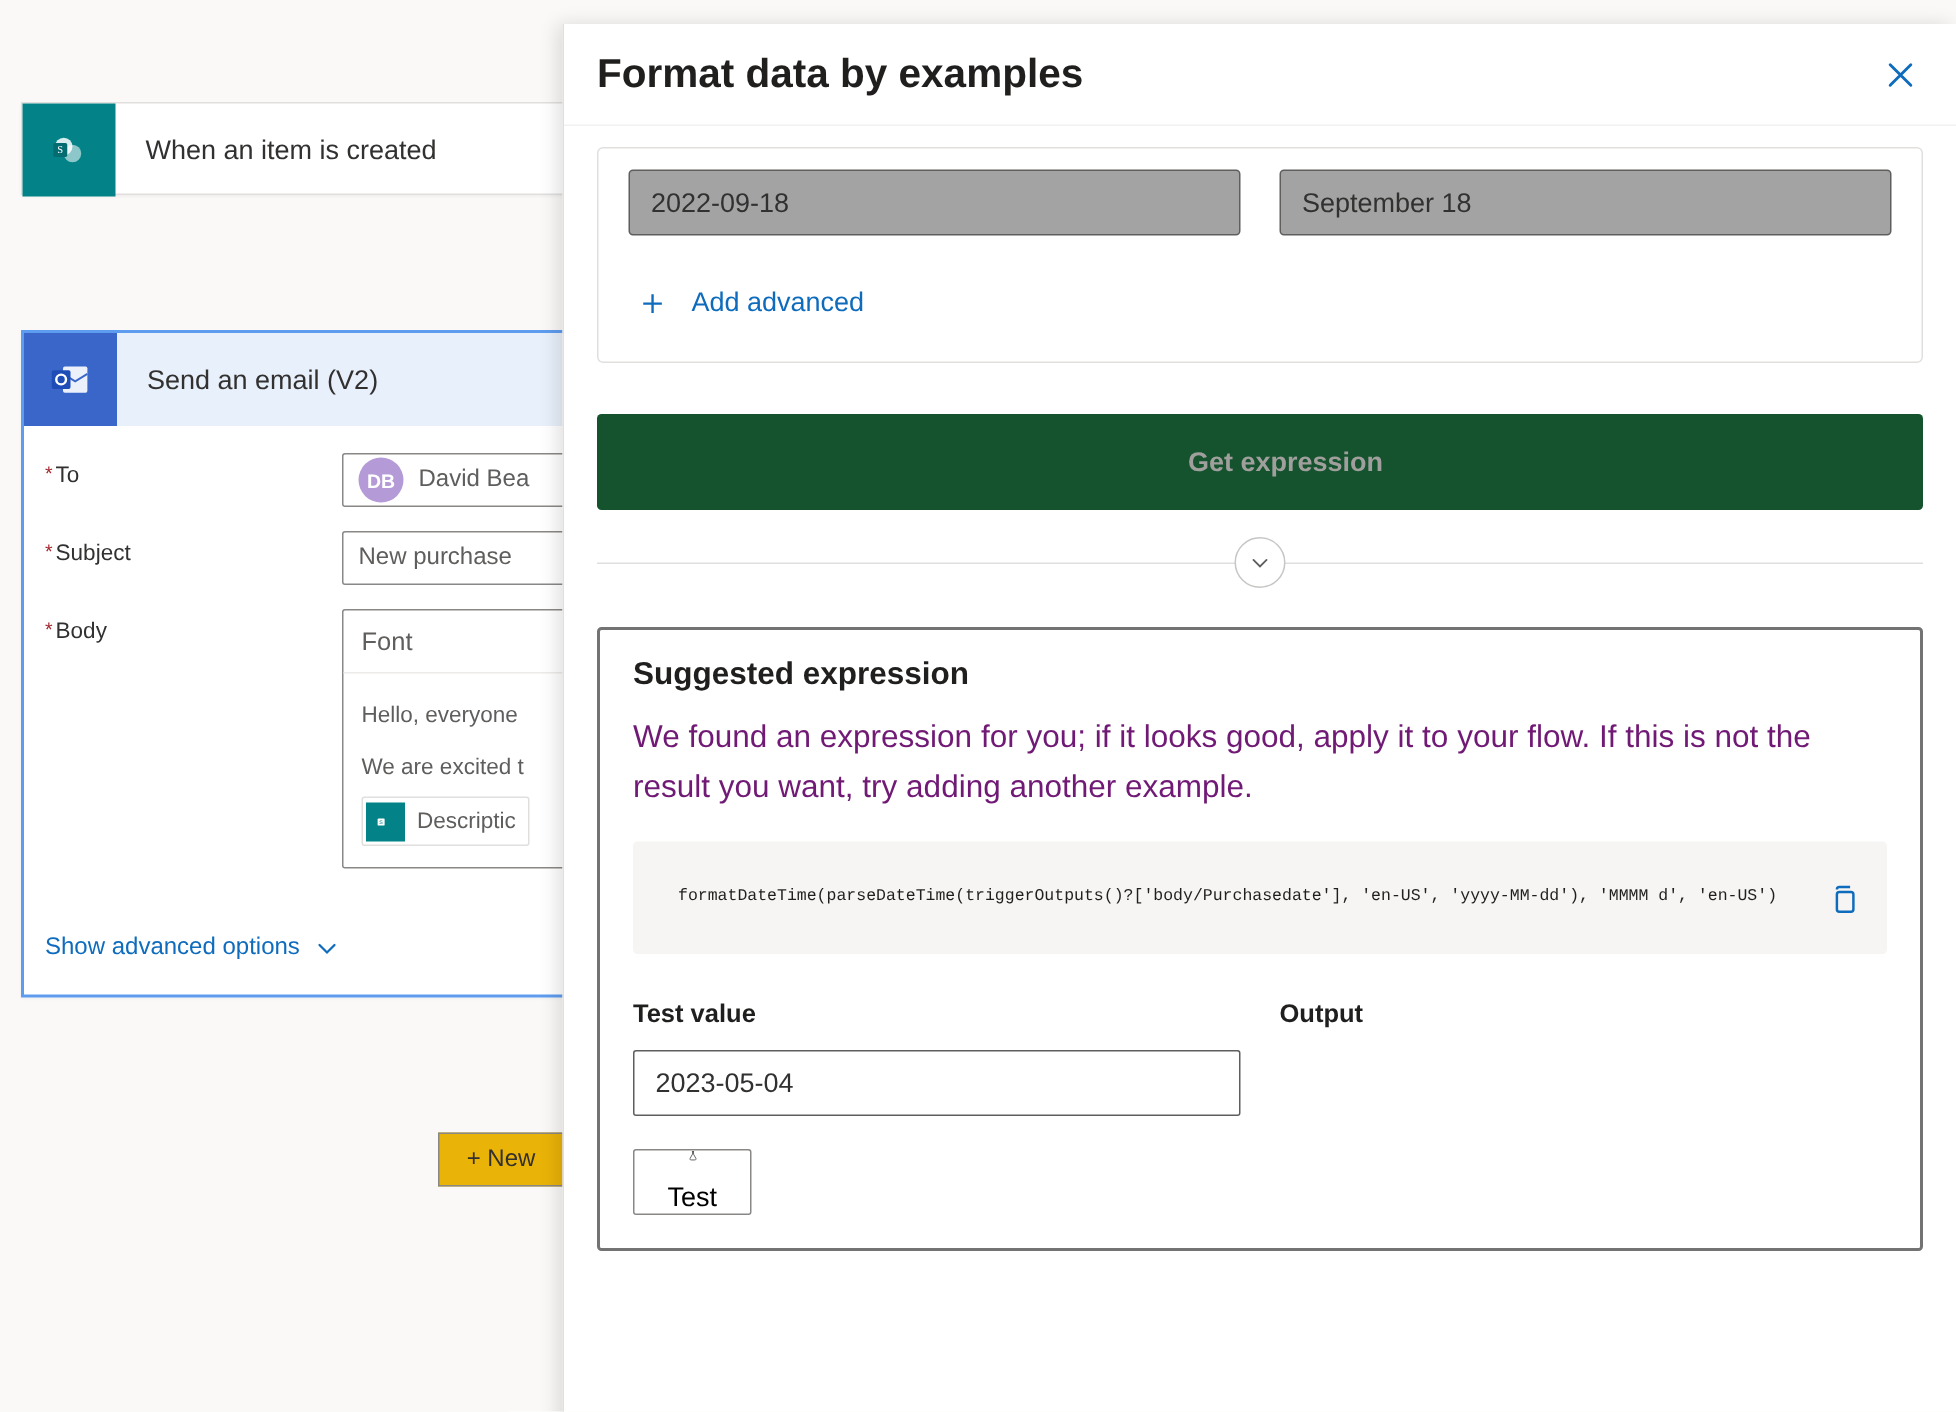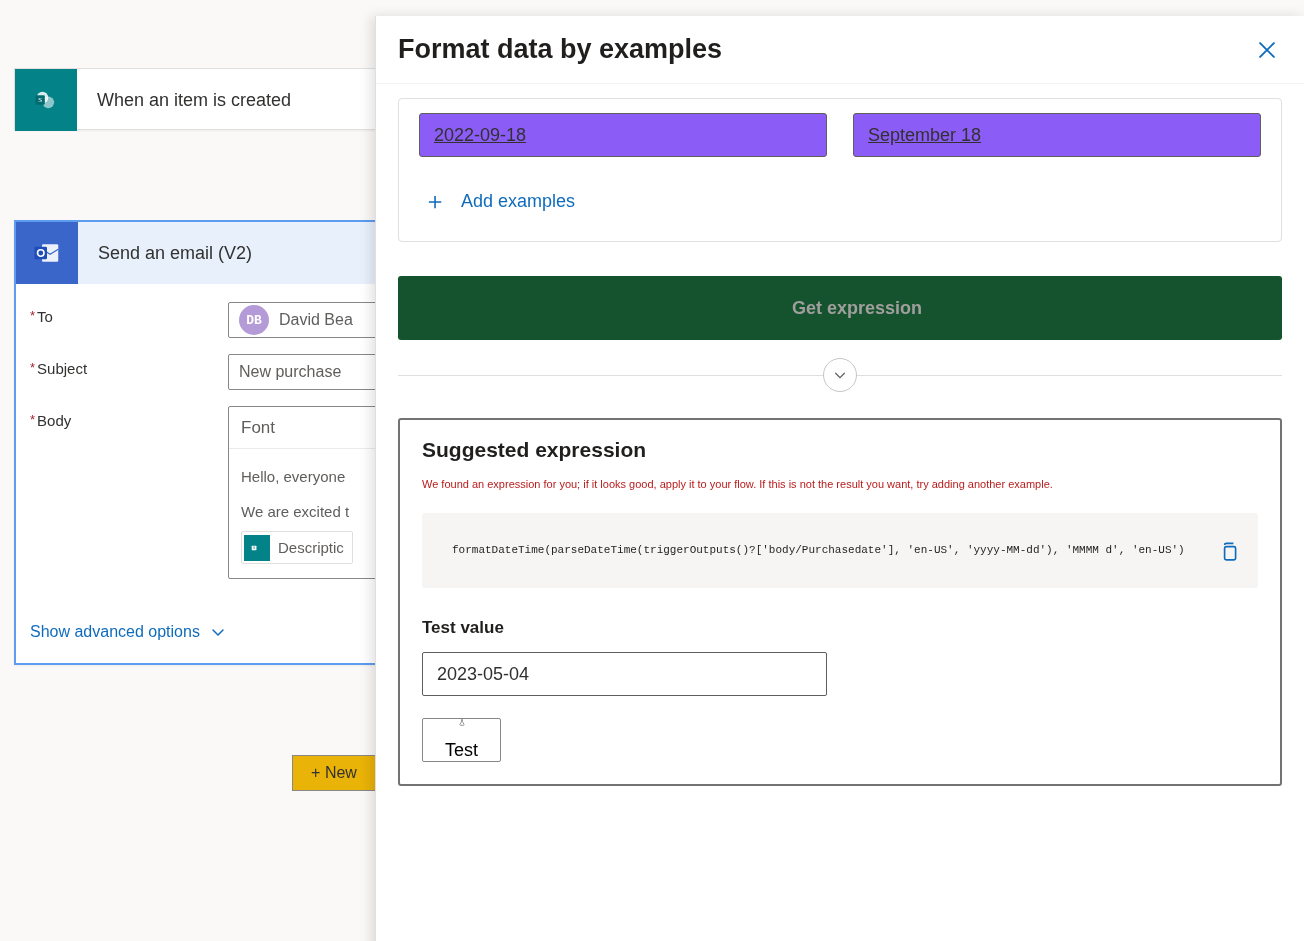--- a/index.html
+++ b/index.html
@@ -68,21 +68,20 @@
     font-size: 16px;
     color: #605e5c;
     gap: 10px;
   }
   .avatar {
     width: 30px; height: 30px; border-radius: 50%;
     background: #b49ad6;
     color: #fff; font-size: 13px; font-weight: 600;
     display: flex; align-items: center; justify-content: center;
     flex-shrink: 0;
-    font-family: Liberation Mono, monospace;
   }
   .body-box {
     border: 1px solid #8a8886;
     border-radius: 2px;
     padding: 0;
   }
   .body-toolbar {
     border-bottom: 1px solid #edebe9;
     height: 42px;
     display: flex; align-items: center;
@@ -137,22 +136,21 @@
     margin: 14px 22px 0 22px;
     border: 1px solid #e1dfdd; border-radius: 4px;
     background: #fff;
     padding: 14px 20px 24px 20px;
   }
   .example-inputs { display: flex; gap: 26px; margin-bottom: 28px; }
   .ex-input {
     flex: 1; border: 1px solid #605e5c; border-radius: 3px;
     height: 44px; display: flex; align-items: center;
     padding: 0 14px; font-size: 18px; color: #323130;
-    background: #8b5cf6;
-    text-decoration: underline;
+    background: #a3a3a3;
   }
   .add-example {
     display: inline-flex; align-items: center; gap: 14px;
     color: #0f6cbd; font-size: 18px; cursor: pointer;
     padding-left: 4px;
   }
   .plus { font-size: 24px; font-weight: 300; color: #0f6cbd; }
 
   .get-expr {
     margin: 34px 22px 0 22px;
@@ -174,21 +172,21 @@
   }
 
   .suggested-card {
     margin: 26px 22px 0 22px;
     border: 2px solid #737373;
     border-radius: 3px;
     padding: 18px 22px 22px 22px;
     position: relative;
   }
   .sugg-title { font-size: 21px; font-weight: 600; margin-bottom: 14px; color: #201f1e; }
-  .sugg-desc { font-size: 11px; color: #b91c1c; line-height: 1.55; margin-bottom: 20px; }
+  .sugg-desc { font-size: 21px; color: #701a75; line-height: 1.55; margin-bottom: 20px; }
   .codebox {
     background: #f6f5f4; border-radius: 3px;
     padding: 28px 56px 28px 30px;
     font-family: Consolas, "Courier New", monospace;
     font-size: 11px; color: #201f1e; line-height: 1.75;
     position: relative;
     word-break: break-all;
   }
   .copy-icn { position: absolute; right: 18px; top: 50%; transform: translateY(-50%); color: #0f6cbd; cursor: pointer; }
 
@@ -314,21 +312,21 @@
     <div class="example-inputs">
       <div class="ex-input">
           <span>2022-09-18</span>
         </div>
       <div class="ex-input">
           <span>September 18</span>
         </div>
     </div>
     <div class="add-example">
       <span class="plus">＋</span>
-      <span>Add examples</span>
+      <span>Add advanced</span>
     </div>
   </div>
 
   <div class="get-expr">Get expression</div>
 
   <div class="divider-row">
     <div class="divider-line"></div>
     <div class="divider-chev">
       <svg width="14" height="14" viewBox="0 0 16 16">
           <path d="M3 6l5 5 5-5" stroke="#605e5c" stroke-width="1.4" fill="none" stroke-linecap="round"></path>
@@ -350,20 +348,21 @@
     </div>
 
     <div class="test-row">
       <div class="test-col">
         <div class="field-label">Test value</div>
         <div class="test-input">
             <span>2023-05-04</span>
           </div>
       </div>
       <div class="test-col">
+        <div class="field-label">Output</div>
       </div>
     </div>
 
     <button class="test-btn">
       <svg width="18" height="18" viewBox="0 0 20 20">
           <path d="M8 2h4M9 2v5l-4.5 8A2 2 0 0 0 6.3 18h7.4a2 2 0 0 0 1.8-3L11 7V2" stroke="#323130" stroke-width="1.4" fill="none" stroke-linejoin="round"></path>
         </svg>
       <span>Test</span>
     </button>
   </div>

